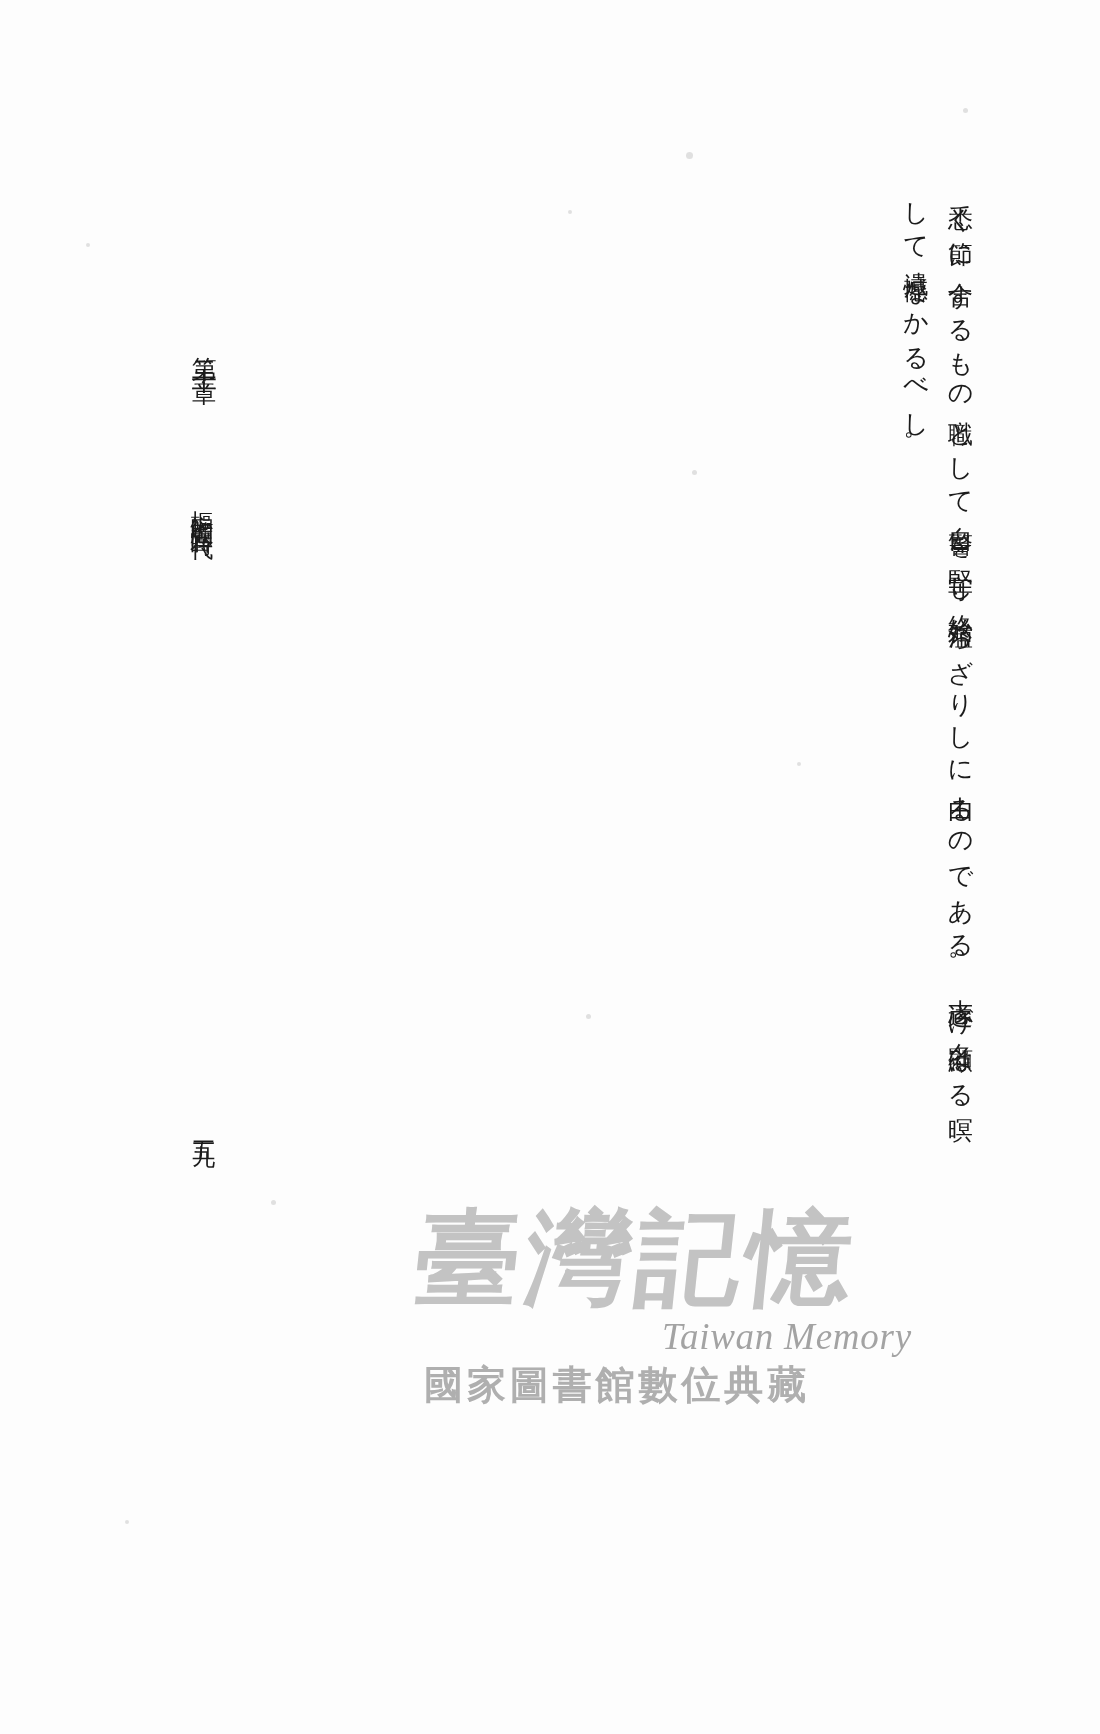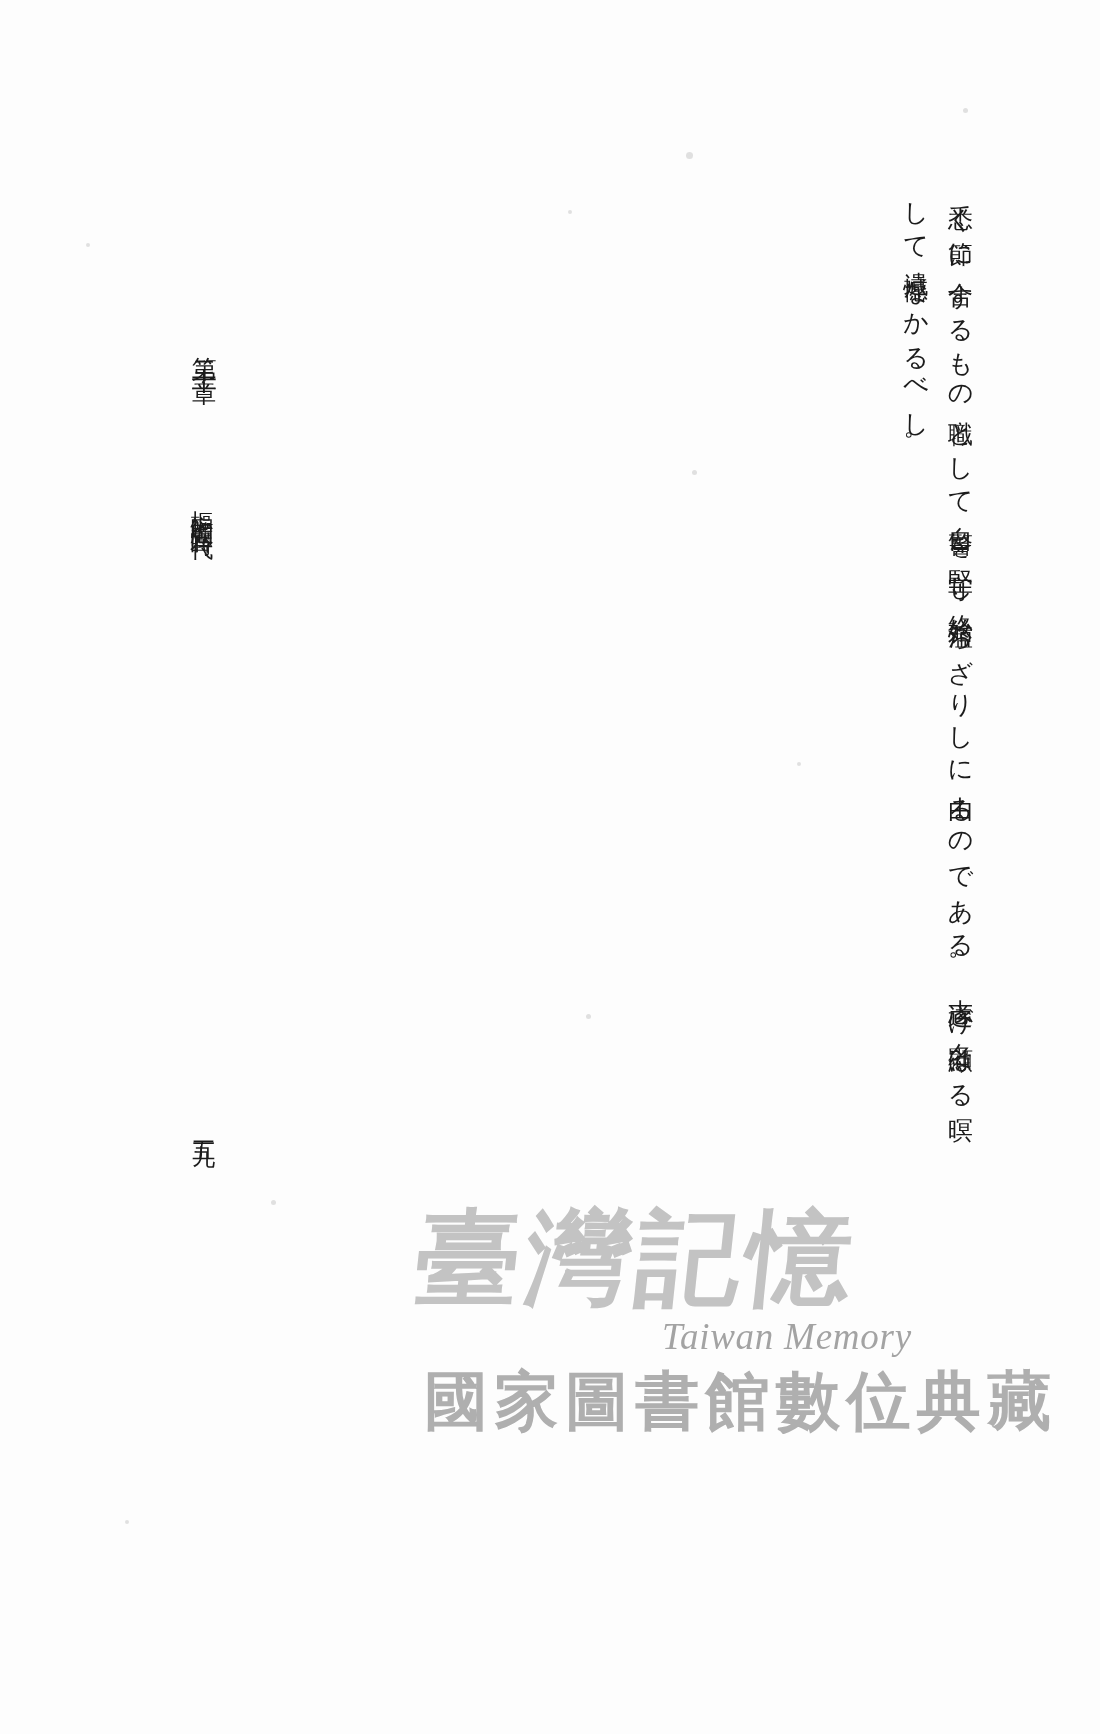--- a/index.html
+++ b/index.html
@@ -106,21 +106,21 @@
     white-space: nowrap;
     font-style: italic;
     opacity: .95;
     margin-top: 7px;
   }
   #wm-sub {
     position: absolute;
     left: 14px;
     top: 168px;
     font-family: "DejaVu Serif", "Liberation Serif", serif;
-    font-size: 64px;
+    font-size: 39px;
     color: #ababab;
     letter-spacing: .10em;
     white-space: nowrap;
     font-weight: 700;
     opacity: .95;
   }
 </style>
 </head>
 <body>
 

